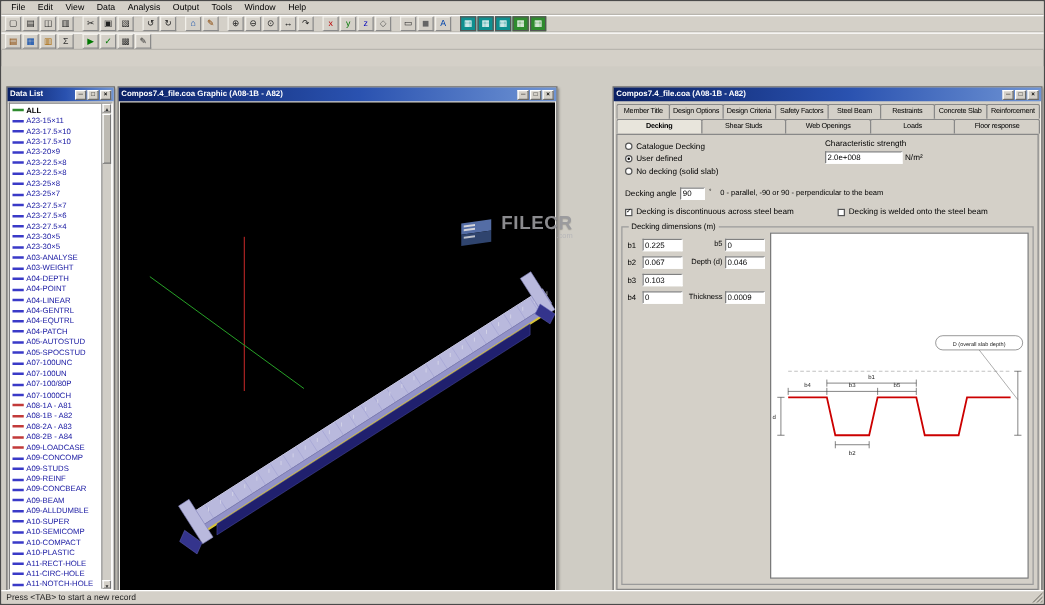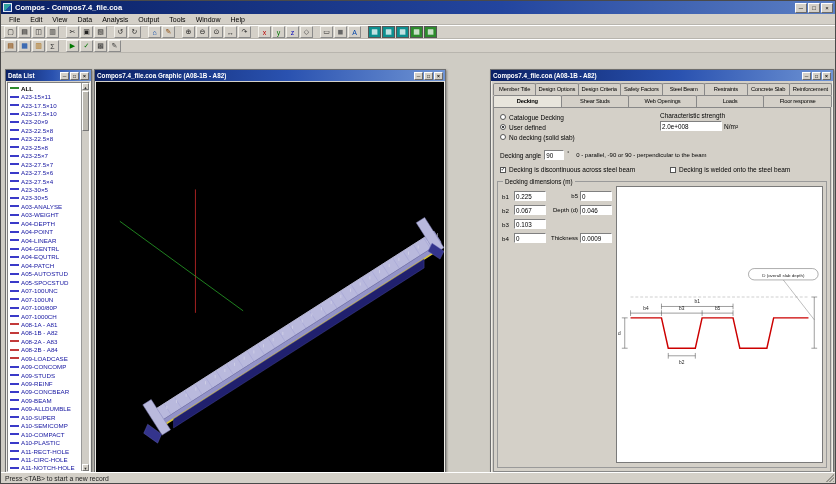--- a/index.html
+++ b/index.html
@@ -103,29 +103,20 @@
                z-index:50; pointer-events:none; }
   .wm-text { display:flex; flex-direction:column; line-height:1; }
   .wm-main { font-size:15px; font-weight:bold; color:#97979b; letter-spacing:.5px; text-shadow:0 1px 1px rgba(0,0,0,.25); }
   .wm-com { font-size:6px; color:#b4b4b8; align-self:flex-end; margin-top:0; }
 </style>
 </head>
 <body>
 
 <div id="root">
 
-  <div class="titlebar">
-    <span class="app-icon"></span>
-    <span class="title-text">Compos - Compos7.4_file.coa</span>
-    <span class="tb-buttons">
-      <span class="wbtn">─</span>
-      <span class="wbtn">□</span>
-      <span class="wbtn">×</span>
-    </span>
-  </div>
 
   <div class="menubar" id="menubar">
       <div class="menu-item">File</div>
       <div class="menu-item">Edit</div>
       <div class="menu-item">View</div>
       <div class="menu-item">Data</div>
       <div class="menu-item">Analysis</div>
       <div class="menu-item">Output</div>
       <div class="menu-item">Tools</div>
       <div class="menu-item">Window</div>
@@ -598,19 +589,34 @@
               </svg>
             </div>
           </div>
 
         </div>
       </div>
     </div>
 
   </div>
 
+  <div class="watermark">
+    <svg width="30" height="28" viewBox="0 0 30 28">
+      <g transform="skewY(-8)">
+        <rect x="2" y="8" width="24" height="9" fill="#5c77b4"></rect>
+        <rect x="2" y="17" width="24" height="9" fill="#344a78"></rect>
+        <rect x="4" y="10" width="9" height="1.6" fill="#e8e8ee"></rect>
+        <rect x="4" y="13" width="9" height="1.6" fill="#e8e8ee"></rect>
+        <rect x="4" y="19" width="9" height="1.6" fill="#cdd2de"></rect>
+      </g>
+    </svg>
+    <div class="wm-text">
+      <span class="wm-main">FILECR</span>
+      <span class="wm-com">.com</span>
+    </div>
+  </div>
 
   <div class="status">
     <span>Press &lt;TAB&gt; to start a new record</span>
     <div class="grip"></div>
   </div>
 
 </div>
 
 </body></html>

